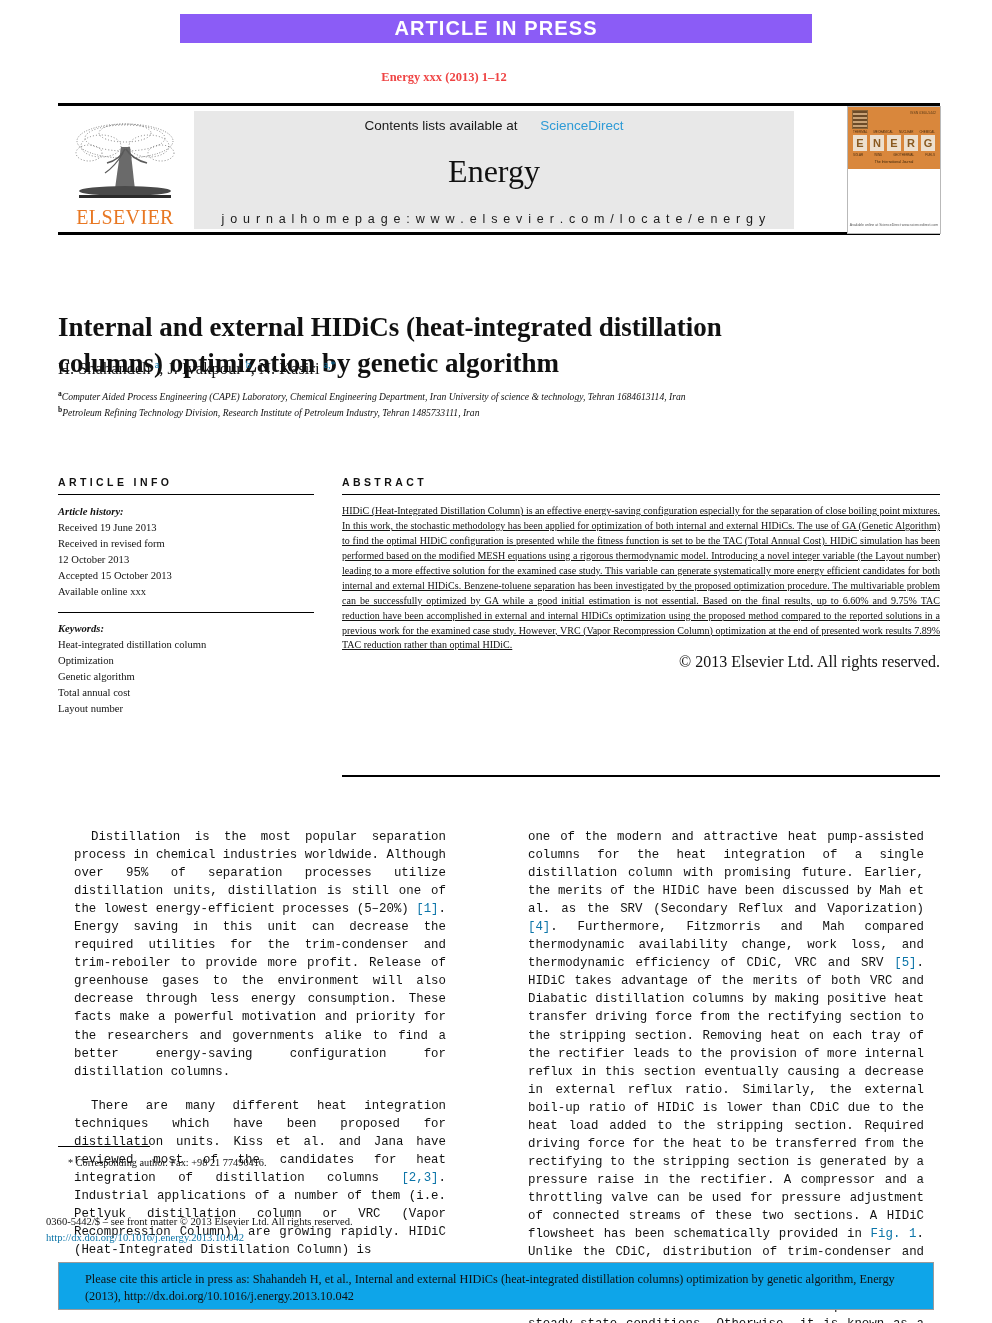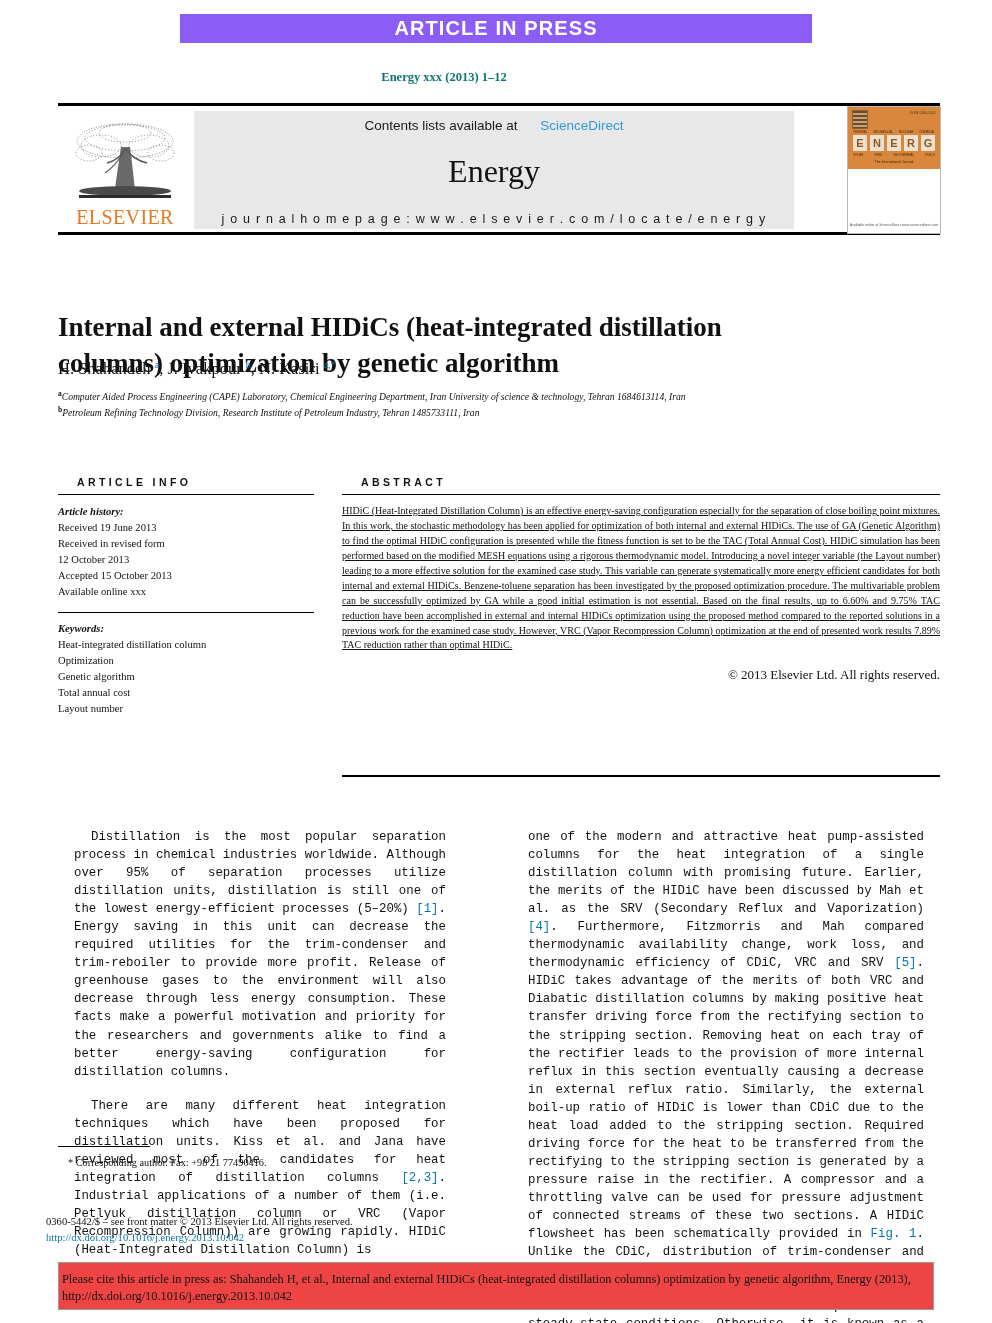--- a/index.html
+++ b/index.html
@@ -37,21 +37,21 @@
   
   .running-head {
     position: absolute;
     left: 0;
     top: 70px;
     width: 888px;
     text-align: center;
     font-family: "Liberation Serif", serif;
     font-weight: bold;
     font-size: 12.5px;
-    color: #0f766e;
+    color: #ef4444;
   }
 
   
   .masthead {
     position: absolute;
     left: 58px;
     top: 103px;
     width: 882px;
     height: 132px;
   }
@@ -247,21 +247,20 @@
   }
   .aff sup { font-style: normal; font-weight: bold; font-size: 7.5px; vertical-align: super;}
 
   
   .sec-head {
     font-family: "Liberation Sans", sans-serif;
     font-weight: bold;
     font-size: 10.5px;
     letter-spacing: 3.4px;
     color: #111;
-    margin-left: 19px;
   }
   .info-col {
     position: absolute;
     left: 58px;
     top: 476px;
     width: 256px;
   }
   .abs-col {
     position: absolute;
     left: 342px;
@@ -286,22 +285,22 @@
   .info-body .it { font-style: italic; font-weight: bold; }
   .abs-body {
     font-size: 10px;
     line-height: 1.495;
     text-align: justify;
     color: #111;
     text-decoration: underline;
   }
   .copyright {
     text-align: right;
-    font-size: 13px;
-    margin-top: 14px;
+    font-size: 16px;
+    margin-top: 0;
     color: #111;
   }
   .rule-abs-bottom {
     position: absolute;
     left: 342px;
     top: 775px;
     width: 598px;
     height: 2px;
     background: #000;
   }
@@ -374,23 +373,23 @@
   .issn .doi { color: #0b74a8; text-decoration: none; }
 
   
   .cite-box {
     position: absolute;
     left: 58px;
     top: 1262px;
     width: 876px;
     height: 48px;
     border: 1px solid #9a9a9a;
-    background: #ef4444;
+    background: #0ea5e9;
     box-sizing: border-box;
-    padding: 8px 11px 0 3px;
+    padding: 8px 11px 0 26px;
     font-size: 12.3px;
     line-height: 1.42;
     color: #111;
   }
 </style>
 </head>
 <body>
 
 <div class="press-banner">
   <span>ARTICLE IN PRESS</span>

